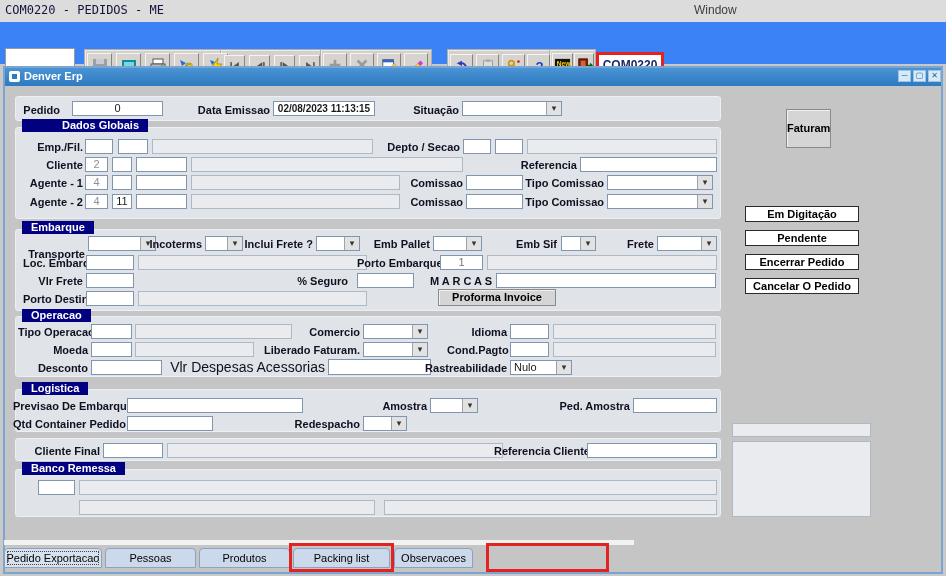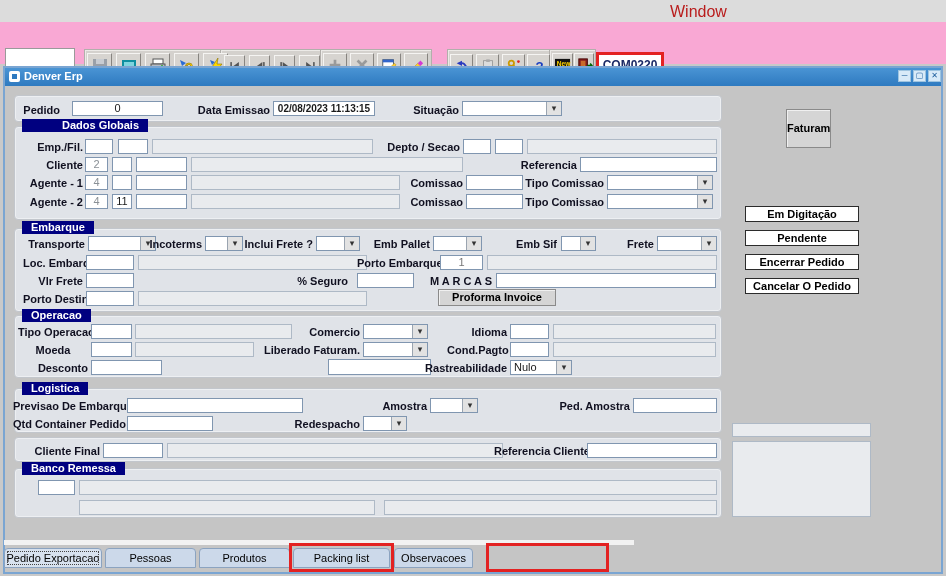--- a/index.html
+++ b/index.html
@@ -1,21 +1,21 @@
 <!DOCTYPE html>
 <html><head>
 <meta charset="utf-8">
 <style>
   *{box-sizing:border-box;margin:0;padding:0;}
   body{font-family:"Liberation Sans",sans-serif;background:#9a9a9a;}
   #screen{position:relative;width:946px;height:576px;background:#c9c9c9;overflow:hidden;}
   .hdr{position:absolute;left:0;top:0;width:946px;height:22px;background:#dcdcdc;}
   .app-title{position:absolute;left:5px;top:3px;font-family:"DejaVu Sans Mono",monospace;font-size:12px;color:#14143c;white-space:nowrap;}
-  .win-menu{position:absolute;left:670px;top:3px;font-size:16px;color:#b91c1c;}
-  .tbar{position:absolute;left:0;top:22px;width:946px;height:42px;background:#f9a8d4;}
+  .win-menu{position:absolute;left:694px;top:3px;font-size:12px;color:#404040;}
+  .tbar{position:absolute;left:0;top:22px;width:946px;height:42px;background:#3b82f6;}
   .tgroup{position:absolute;top:27px;height:33px;background:#d4d1cd;border:1px solid #b2afab;box-shadow:inset 1px 1px 0 #eceae7;}
   .tbtn{position:absolute;background:#d7d4d0;border-top:1px solid #f5f4f2;border-left:1px solid #f5f4f2;border-right:1px solid #878480;border-bottom:1px solid #878480;display:flex;align-items:center;justify-content:center;}
   .tb-display{position:absolute;left:5px;top:26px;width:70px;height:33px;background:#fff;border:1px solid #9a9a9a;}
   .prog-field{position:absolute;left:596px;top:30px;width:68px;height:26px;background:#fff;border:3px solid #e32222;font-size:12px;font-weight:bold;color:#1c2a66;text-align:center;line-height:20px;}
   .user-field{position:absolute;left:715px;top:33px;width:177px;height:20px;background:#fff;border:1px solid #8096b0;font-size:12px;font-weight:bold;color:#1c2a66;line-height:18px;padding-left:5px;}
   .erp-frame{position:absolute;left:3px;top:66px;width:940px;height:508px;border:2px solid #7aa5d2;background:#c5c5c5;}
   .erp-title{position:absolute;left:5px;top:68px;width:936px;height:18px;background:linear-gradient(#4a94d4,#2e7ac0);}
   .erp-title-text{position:absolute;left:24px;top:70px;font-size:11px;font-weight:bold;color:#fff;}
   .erp-icon{position:absolute;left:9px;top:71px;width:11px;height:11px;background:#fff;border-radius:2px;}
   .erp-icon::after{content:"";position:absolute;left:3px;top:3px;width:5px;height:5px;background:#2e7ac0;}
@@ -37,20 +37,21 @@
   .redbox{position:absolute;border:3px solid #e32222;z-index:5;pointer-events:none;}
   .wstrip{position:absolute;left:4px;top:540px;width:630px;height:5px;background:#f2f2f2;}
   svg{display:block;}
 </style>
 </head>
 <body>
 
 <div id="screen">
 
   <div class="hdr"></div>
+  <div class="app-title">COM0220 - PEDIDOS - ME</div>
   <div class="win-menu">Window</div>
 
   <div class="tbar">
     <div class="tb-display"></div>
     <div class="tgroup" style="left:84px;width:148px;"></div>
     <div class="tgroup" style="left:220px;width:102px;"></div>
     <div class="tgroup" style="left:320px;width:112px;"></div>
     <div class="tgroup" style="left:447px;width:105px;"></div>
     <div class="tgroup" style="left:549px;width:47px;"></div>
 
@@ -271,21 +272,21 @@
   <div class="fld ctr" style="left:112px;top:194px;width:20px;">11</div>
   <div class="fld" style="left:136px;top:194px;width:51px;"></div>
   <div class="fld ro" style="left:191px;top:194px;width:209px;"></div>
   <div class="lbl" style="left:393px;top:196px;width:70px;">Comissao</div>
   <div class="fld" style="left:466px;top:194px;width:57px;"></div>
   <div class="lbl" style="left:524px;top:196px;width:80px;">Tipo Comissao</div>
   <div class="dd" style="left:607px;top:194px;width:106px;"></div>
 
   <div class="panel" style="left:14px;top:228px;width:708px;height:84px;"></div>
   <div class="badge" style="left:22px;top:221px;">Embarque</div>
-  <div class="lbl" style="left:25px;top:238px;width:60px;">Transporte</div>
+  <div class="lbl" style="left:25px;top:248px;width:60px;">Transporte</div>
   <div class="dd" style="left:88px;top:236px;width:68px;"></div>
   <div class="lbl" style="left:142px;top:238px;width:60px;">Incoterms</div>
   <div class="dd" style="left:205px;top:236px;width:38px;"></div>
   <div class="lbl" style="left:233px;top:238px;width:80px;">Inclui Frete ?</div>
   <div class="dd" style="left:316px;top:236px;width:44px;"></div>
   <div class="lbl" style="left:370px;top:238px;width:60px;">Emb Pallet</div>
   <div class="dd" style="left:433px;top:236px;width:49px;"></div>
   <div class="lbl" style="left:497px;top:238px;width:60px;">Emb Sif</div>
   <div class="dd" style="left:561px;top:236px;width:35px;"></div>
   <div class="lbl" style="left:604px;top:238px;width:50px;">Frete</div>
@@ -314,31 +315,32 @@
   <div class="badge" style="left:22px;top:309px;">Operacao</div>
   <div class="lbl" style="left:18px;top:326px;width:70px;">Tipo Operacao</div>
   <div class="fld" style="left:91px;top:324px;width:41px;"></div>
   <div class="fld ro" style="left:135px;top:324px;width:157px;"></div>
   <div class="lbl" style="left:290px;top:326px;width:70px;">Comercio</div>
   <div class="dd" style="left:363px;top:324px;width:65px;"></div>
   <div class="lbl" style="left:447px;top:326px;width:60px;">Idioma</div>
   <div class="fld" style="left:510px;top:324px;width:39px;"></div>
   <div class="fld ro" style="left:553px;top:324px;width:163px;"></div>
 
-  <div class="lbl" style="left:18px;top:344px;width:70px;text-align:center;">Moeda</div>
+  <div class="lbl" style="left:18px;top:344px;width:70px;">Moeda</div>
   <div class="fld" style="left:91px;top:342px;width:41px;"></div>
   <div class="fld ro" style="left:135px;top:342px;width:119px;"></div>
   <div class="lbl" style="left:255px;top:344px;width:105px;">Liberado Faturam.</div>
   <div class="dd" style="left:363px;top:342px;width:65px;"></div>
   <div class="lbl" style="left:447px;top:344px;width:60px;">Cond.Pagto</div>
   <div class="fld" style="left:510px;top:342px;width:39px;"></div>
   <div class="fld ro" style="left:553px;top:342px;width:163px;"></div>
 
   <div class="lbl" style="left:18px;top:362px;width:70px;">Desconto</div>
   <div class="fld" style="left:91px;top:360px;width:71px;"></div>
+  <div class="biglbl" style="left:170px;top:359px;width:155px;">Vlr Despesas Acessorias</div>
   <div class="fld" style="left:328px;top:359px;width:103px;height:16px;"></div>
   <div class="lbl" style="left:417px;top:362px;width:90px;">Rastreabilidade</div>
   <div class="dd" style="left:510px;top:360px;width:62px;">Nulo</div>
 
   <div class="panel" style="left:14px;top:388px;width:708px;height:45px;"></div>
   <div class="badge" style="left:22px;top:382px;">Logistica</div>
   <div class="lbl" style="left:13px;top:400px;width:110px;">Previsao De Embarque</div>
   <div class="fld" style="left:127px;top:398px;width:176px;"></div>
   <div class="lbl" style="left:367px;top:400px;width:60px;">Amostra</div>
   <div class="dd" style="left:430px;top:398px;width:48px;"></div>

